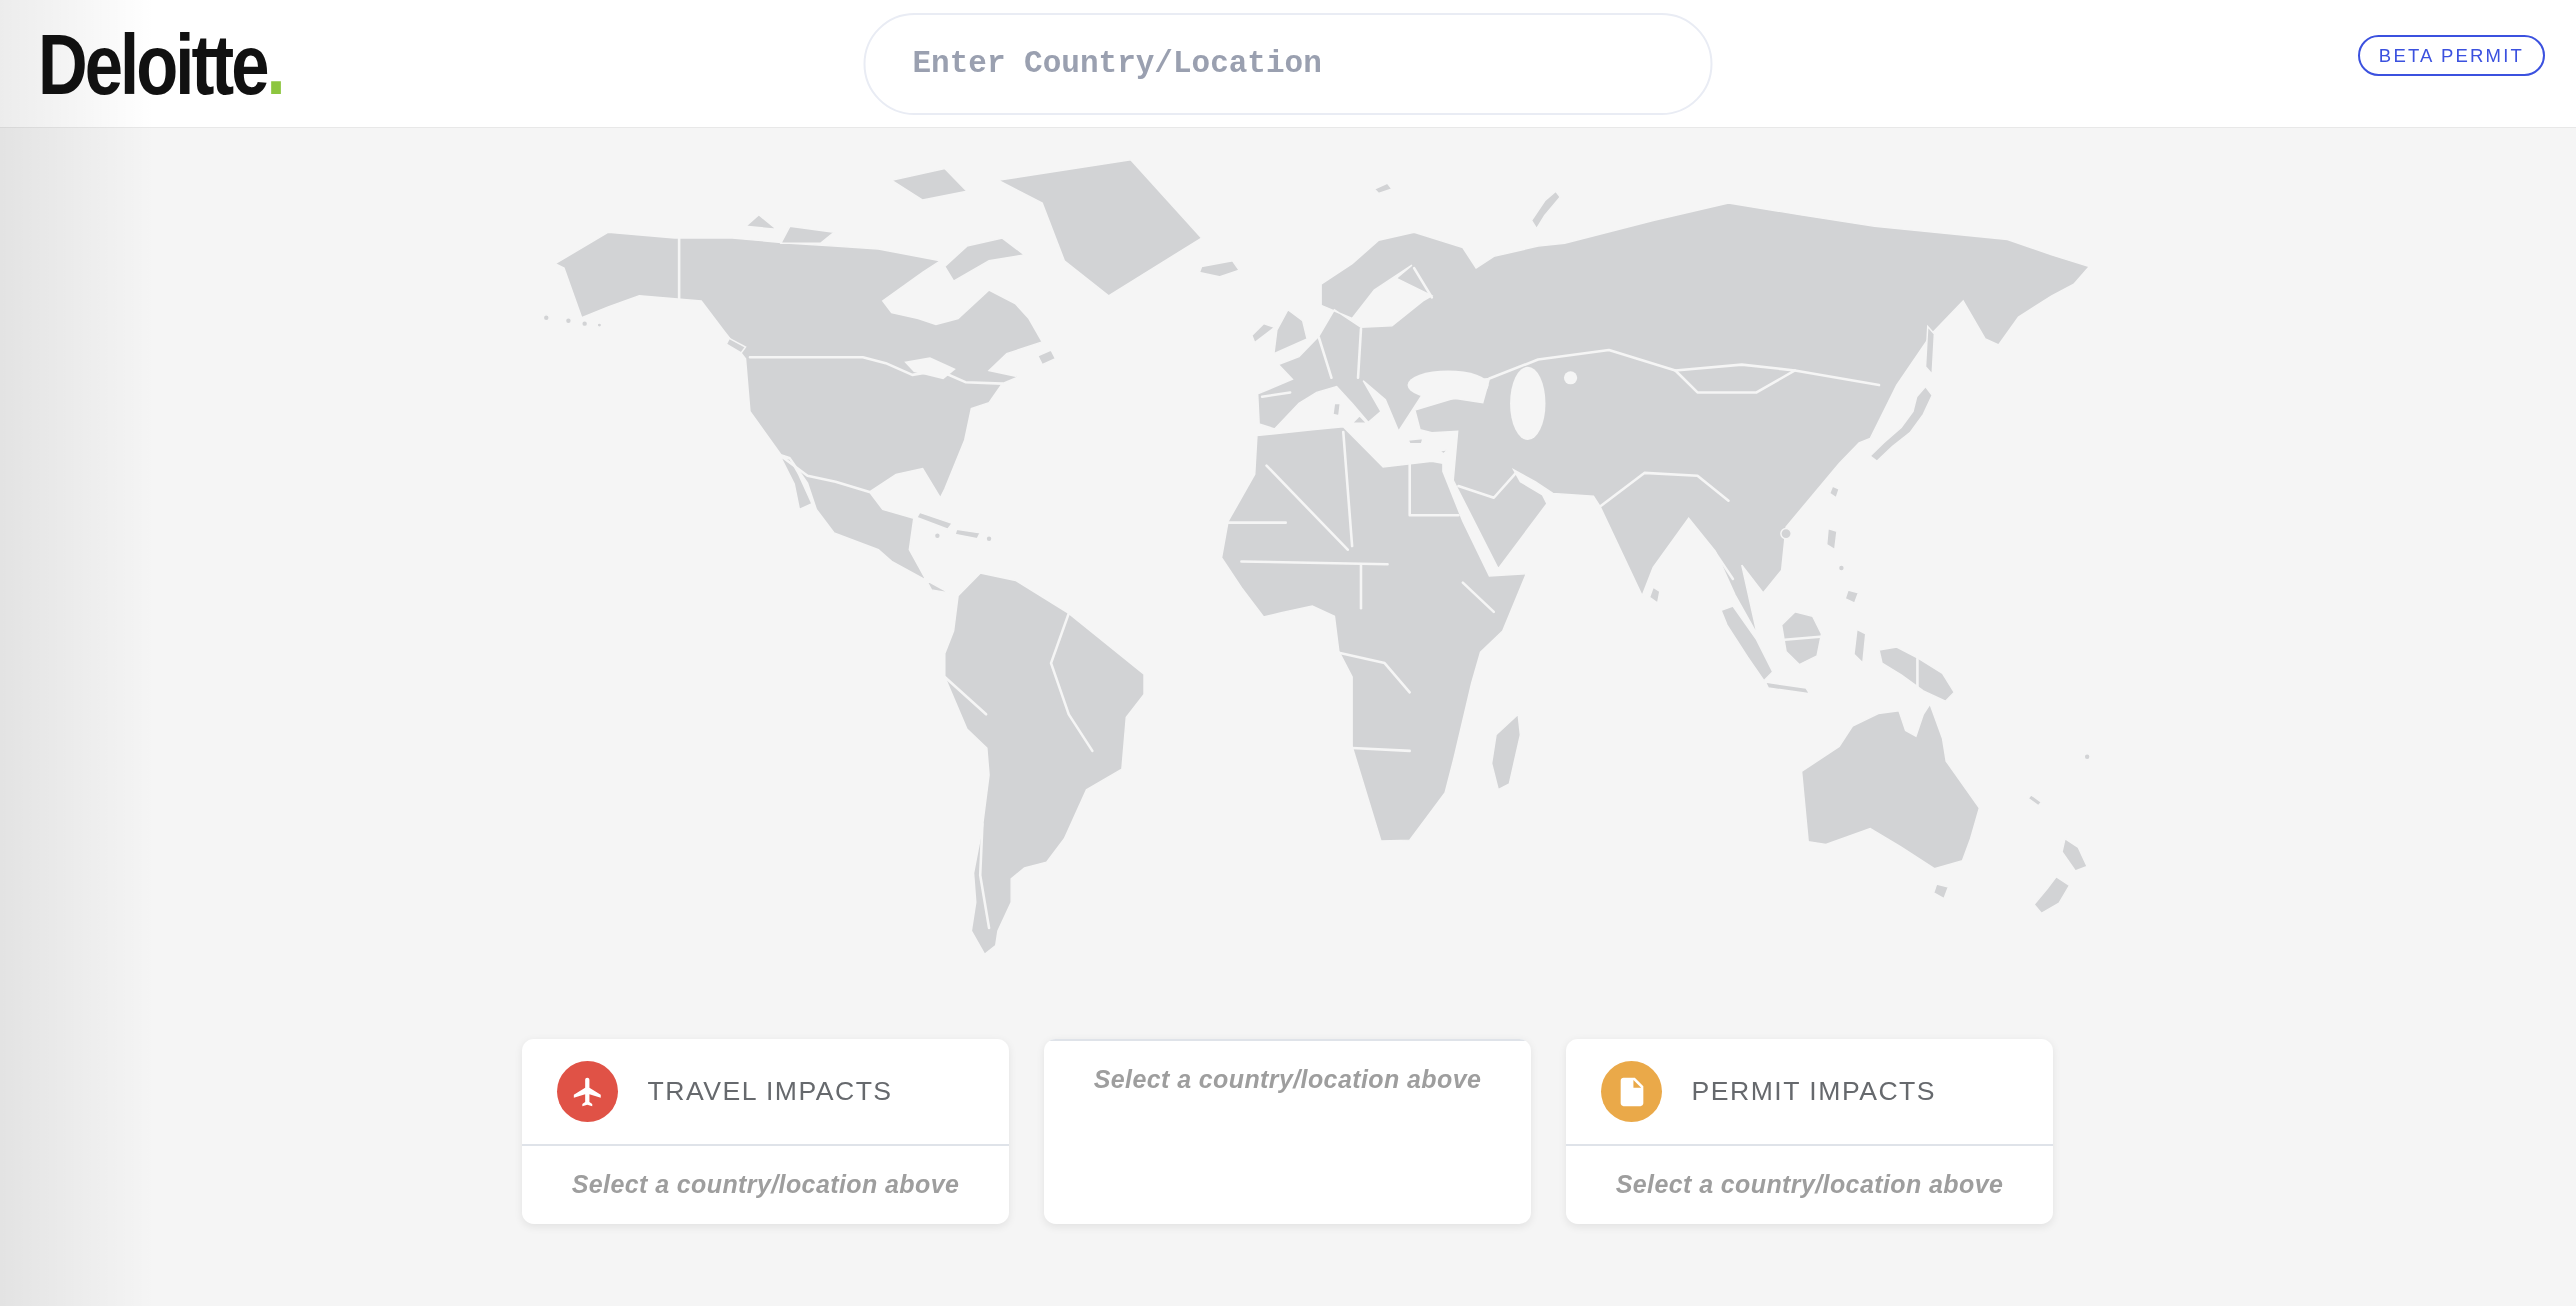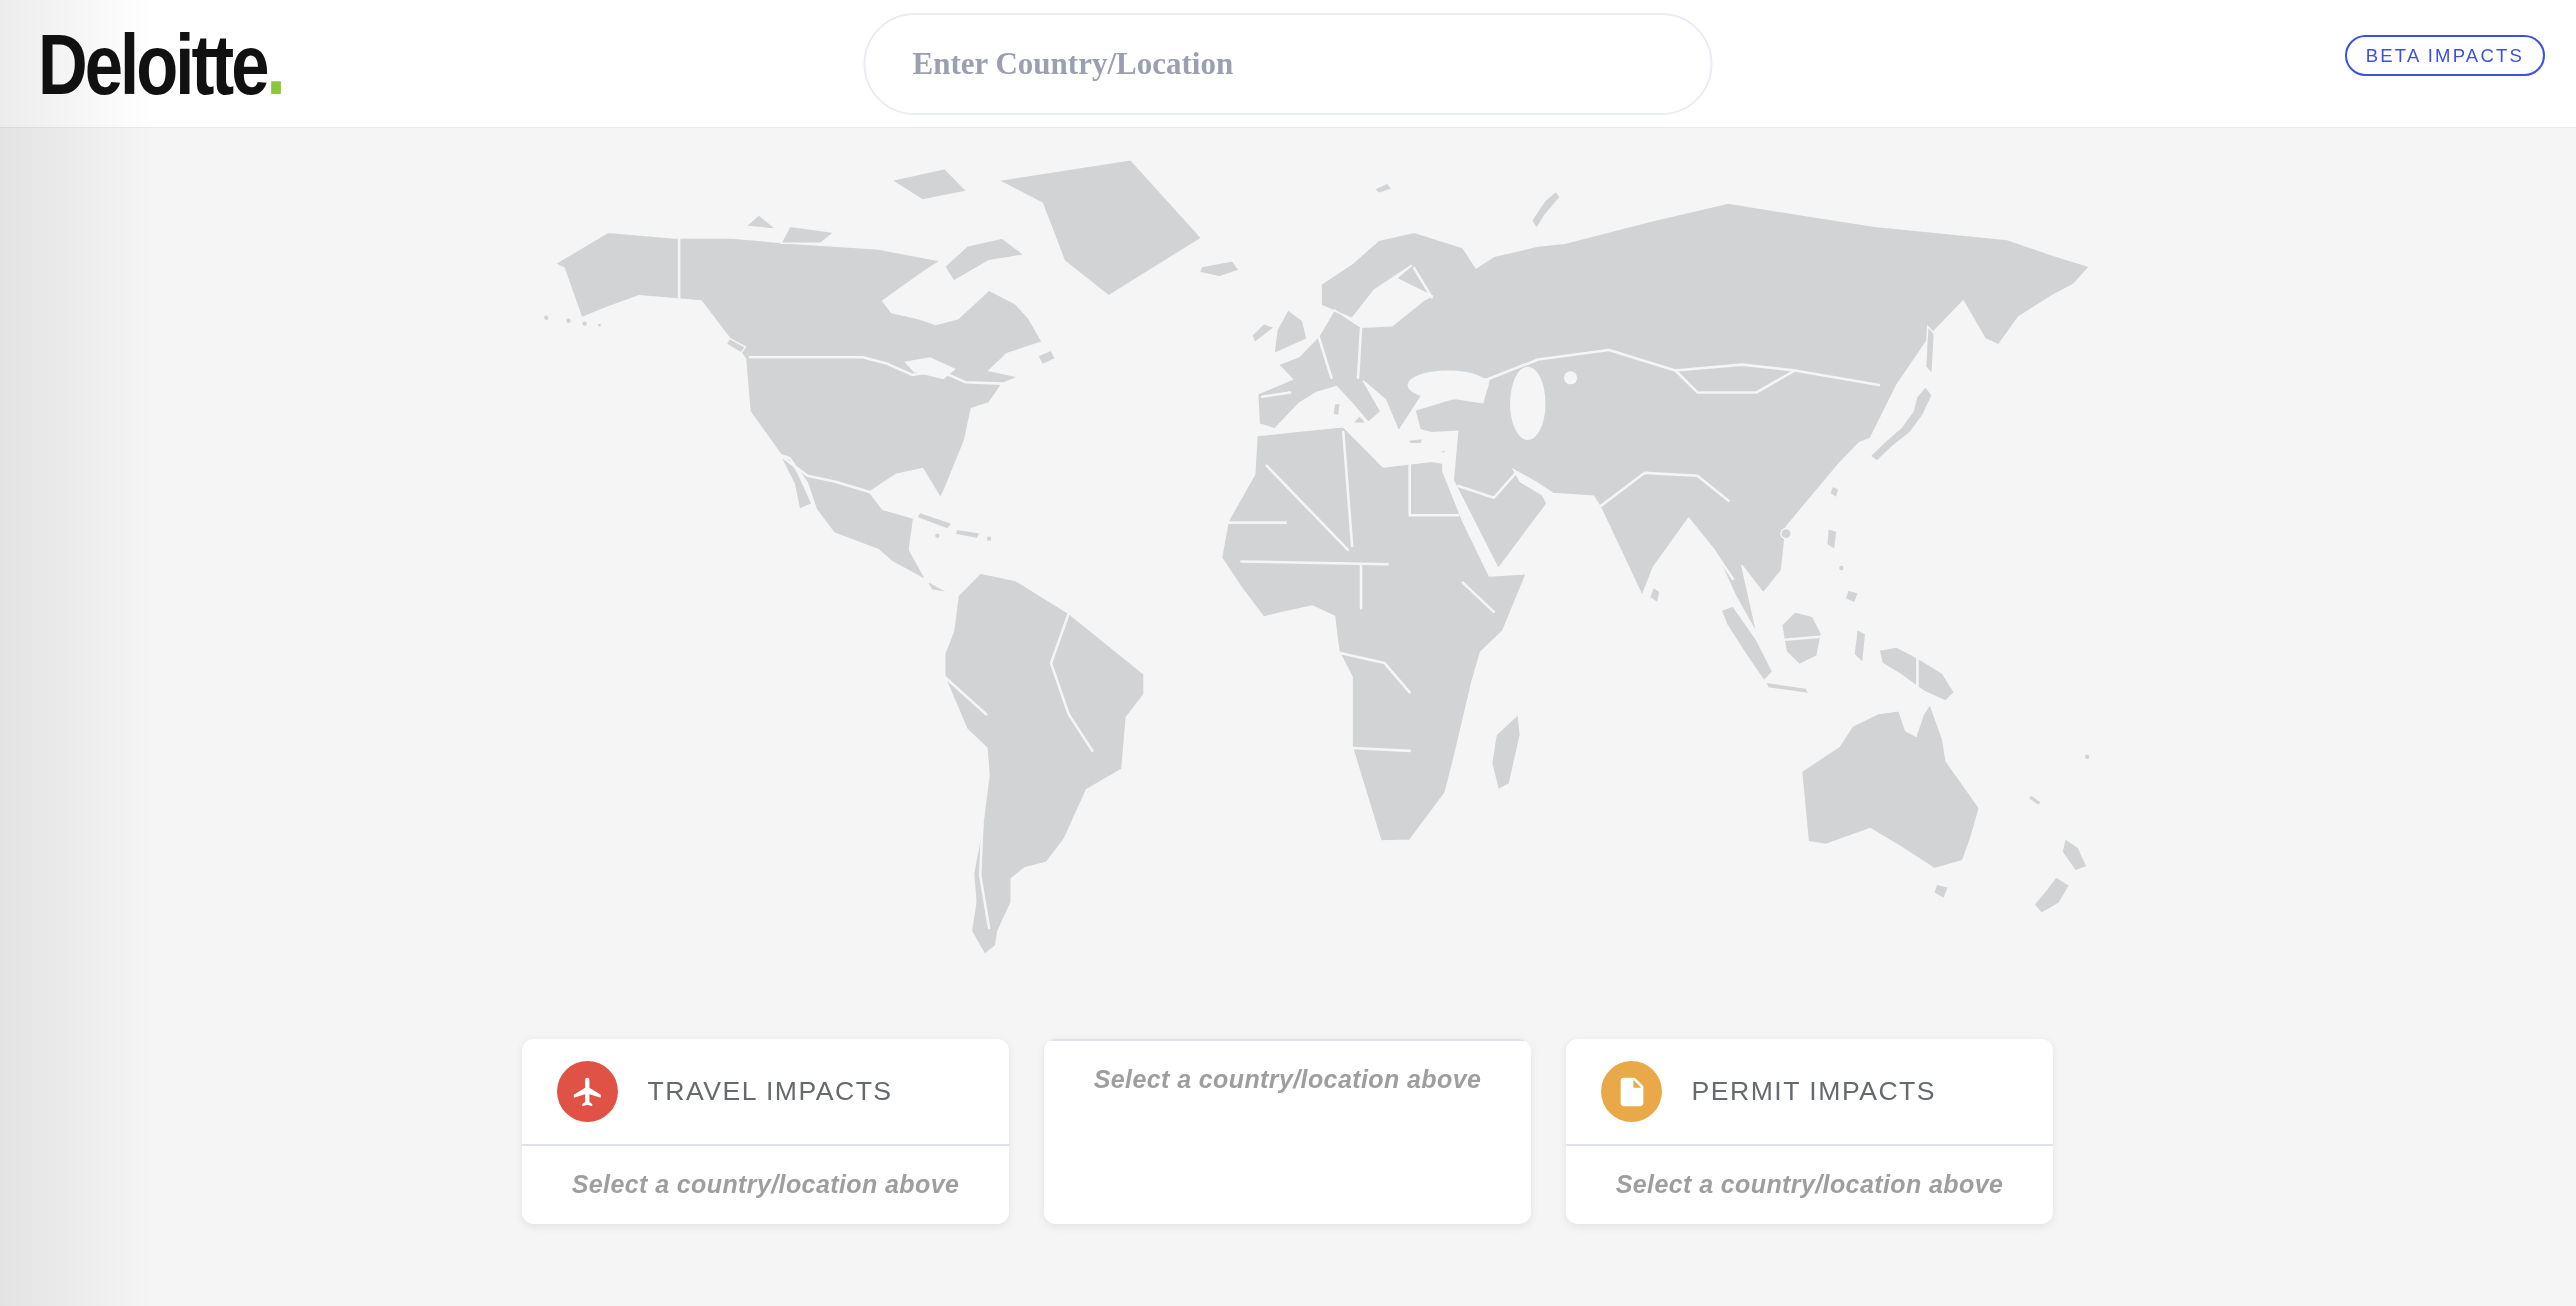--- a/index.html
+++ b/index.html
@@ -21,21 +21,21 @@
   }
   .logo-inner{display:inline-block;transform:scaleX(.8);transform-origin:left center;}
   .logo .dot{letter-spacing:0;}
   .search-wrap{
     position:absolute;left:50%;top:12.5px;transform:translateX(-50%);
   }
   .search{
     width:849px;height:102px;box-sizing:border-box;
     border:2.2px solid #e9ecf4;border-radius:52px;background:#ffffff;
     padding:0 37px 0 47px;outline:none;
-    font-family:Liberation Serif, serif;
+    font-family:Liberation Mono, monospace;
     font-size:31px;font-weight:bold;color:#3c4043;
   }
   .search::placeholder{color:#9aa0b0;opacity:1;font-weight:bold;}
   .beta-badge{
     position:absolute;right:31px;top:35px;height:37px;line-height:37px;
     padding:0 19px;border:2.2px solid currentColor;border-radius:22px;
     font-size:18.5px;letter-spacing:2.2px;font-weight:normal;white-space:nowrap;
   }
   
   .map-wrap{
@@ -92,21 +92,21 @@
 
 <header class="header">
   <div class="logo" style="color: rgb(17, 17, 17);">
     <span class="logo-inner">
       <span>Deloitte</span><span class="dot" style="color: rgb(141, 198, 63);">.</span>
     </span>
   </div>
   <div class="search-wrap">
     <input class="search" type="text" placeholder="Enter Country/Location" style="">
   </div>
-  <div class="beta-badge" style="color: rgb(59, 81, 223);">BETA IMPACTS</div>
+  <div class="beta-badge" style="color: rgb(59, 81, 223);">BETA PERMIT</div>
 </header>
 
 <div class="map-wrap">
   <svg viewBox="0 0 2160 1140" preserveAspectRatio="none" aria-hidden="true">
     <g class="land">
 
       <path d="M72,154 L144,111 L234,119 L312,119 L390,126 L450,130 L510,134 L594,150 L570,166 L516,205 L528,221 L564,229 L588,237 L618,229 L660,190 L696,209 L714,229 L732,261 L684,277 L660,300 L696,308 L720,300 L678,318 L660,344 L636,352 L627,395 L600,462 L594,474 L570,434 L534,442 L498,466 L516,490 L558,502 L552,545 L582,600 L606,604 L528,561 L510,545 L450,522 L426,490 L414,454 L390,419 L378,415 L336,356 L330,284 L300,245 L270,205 L186,198 L144,213 L108,228 L84,160 Z"></path>
 
       <path d="M378,419 L396,455 L403,490 L420,482 L402,442 L390,421 Z"></path>
 

